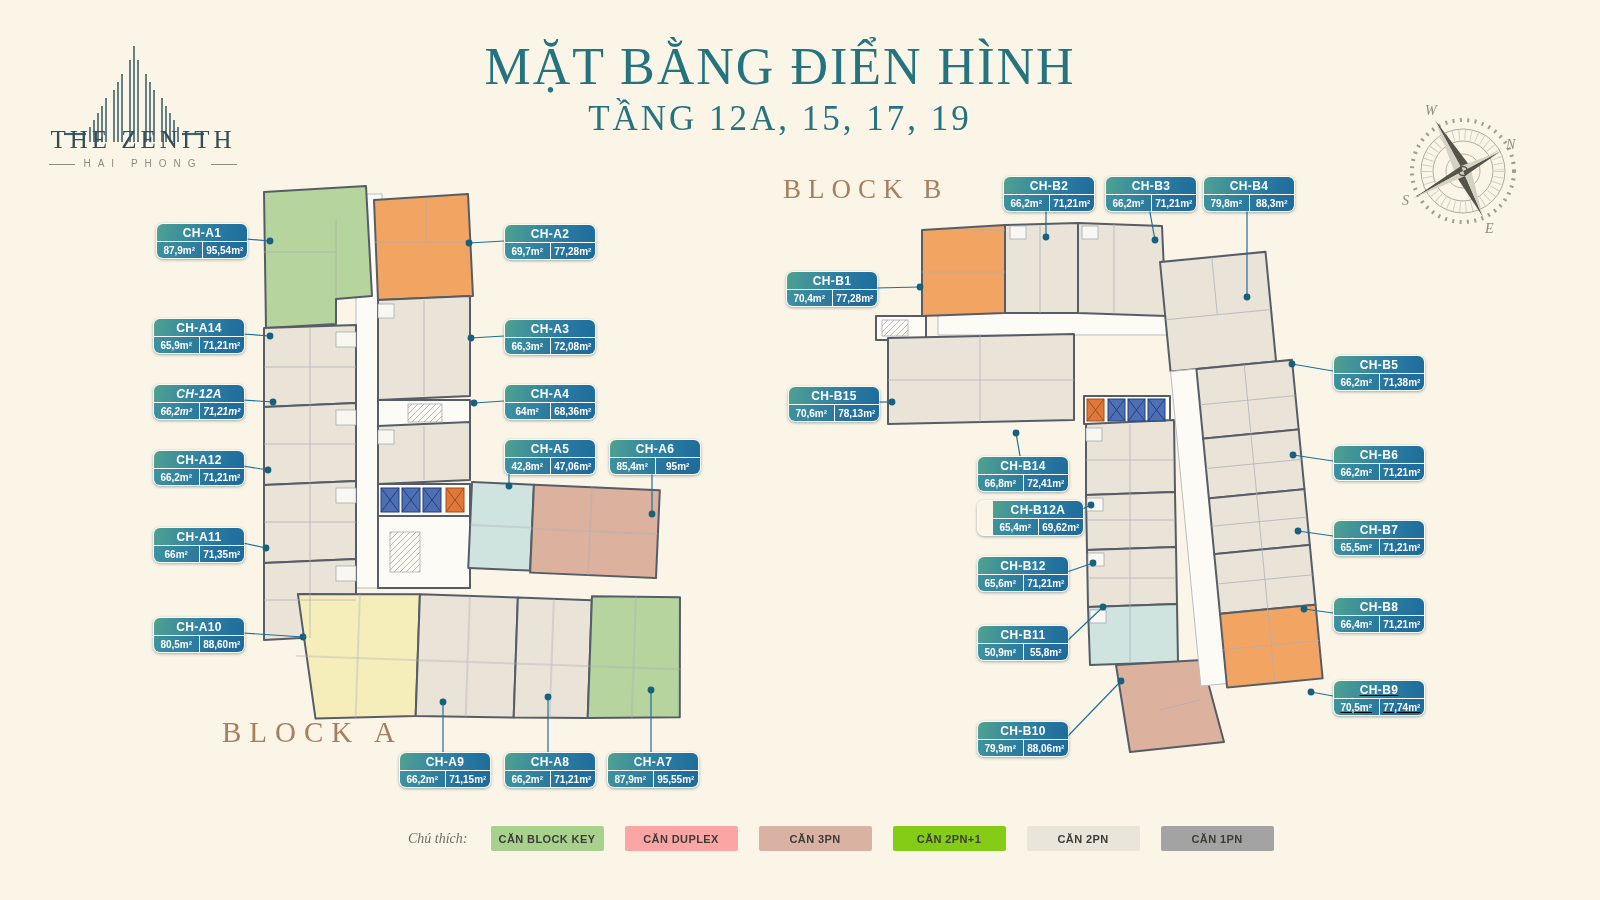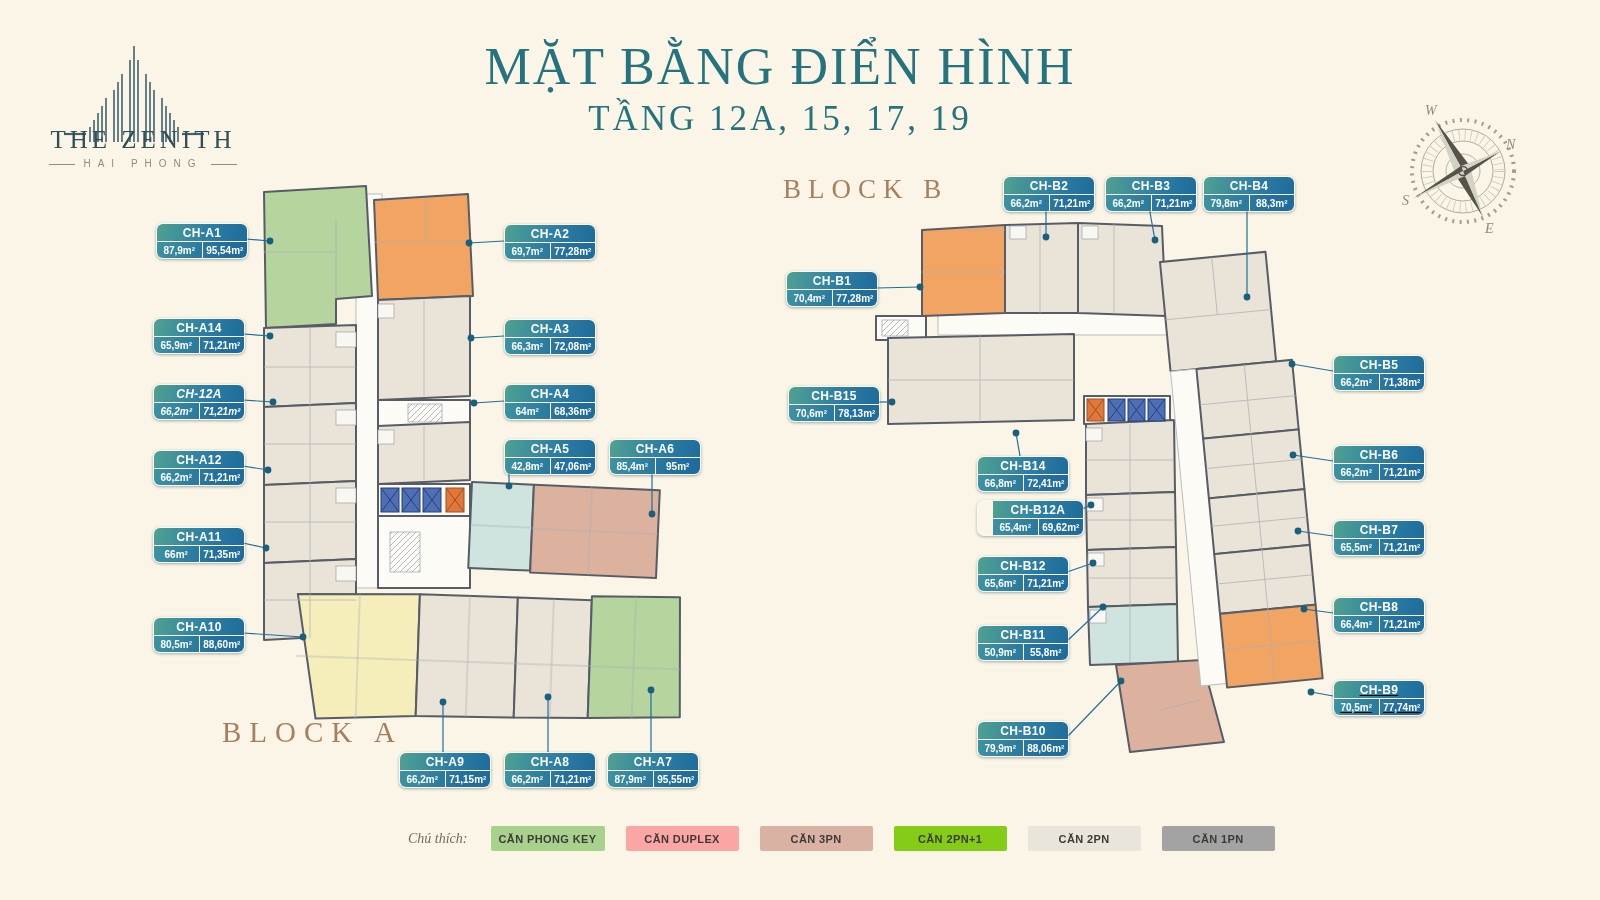--- a/index.html
+++ b/index.html
@@ -508,21 +508,21 @@
         <span class="nm">CH-B9</span>
         <span class="ar">
           <span>70,5m²</span>
           <span>77,74m²</span>
         </span>
       </div>
     </div>
 
   <div class="legend">
     <span class="legend-label">Chú thích:</span>
-  <div class="chip" style="background: rgb(169, 209, 142);">CĂN PHONG KEY</div>
+  <div class="chip" style="background: rgb(169, 209, 142);">CĂN BLOCK KEY</div>
       <div class="chip" style="background: #fca5a5;">CĂN DUPLEX</div>
       <div class="chip" style="background: rgb(217, 178, 164);">CĂN 3PN</div>
       <div class="chip" style="background: #84cc16;">CĂN 2PN+1</div>
       <div class="chip" style="background: rgb(233, 229, 218);">CĂN 2PN</div>
       <div class="chip" style="background: #a3a3a3;">CĂN 1PN</div>
     </div>
 
 </div>
 
 </body></html>

